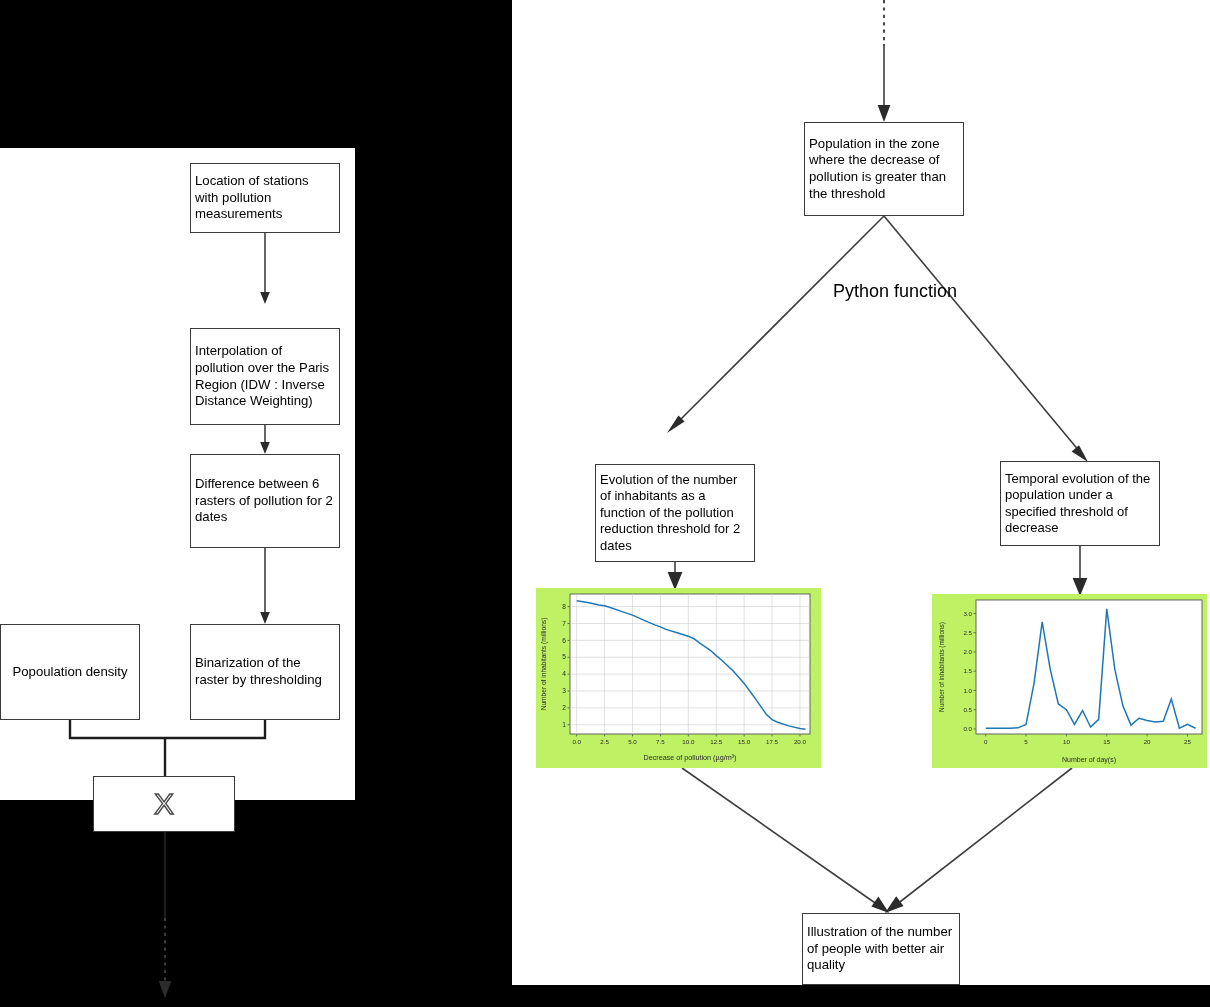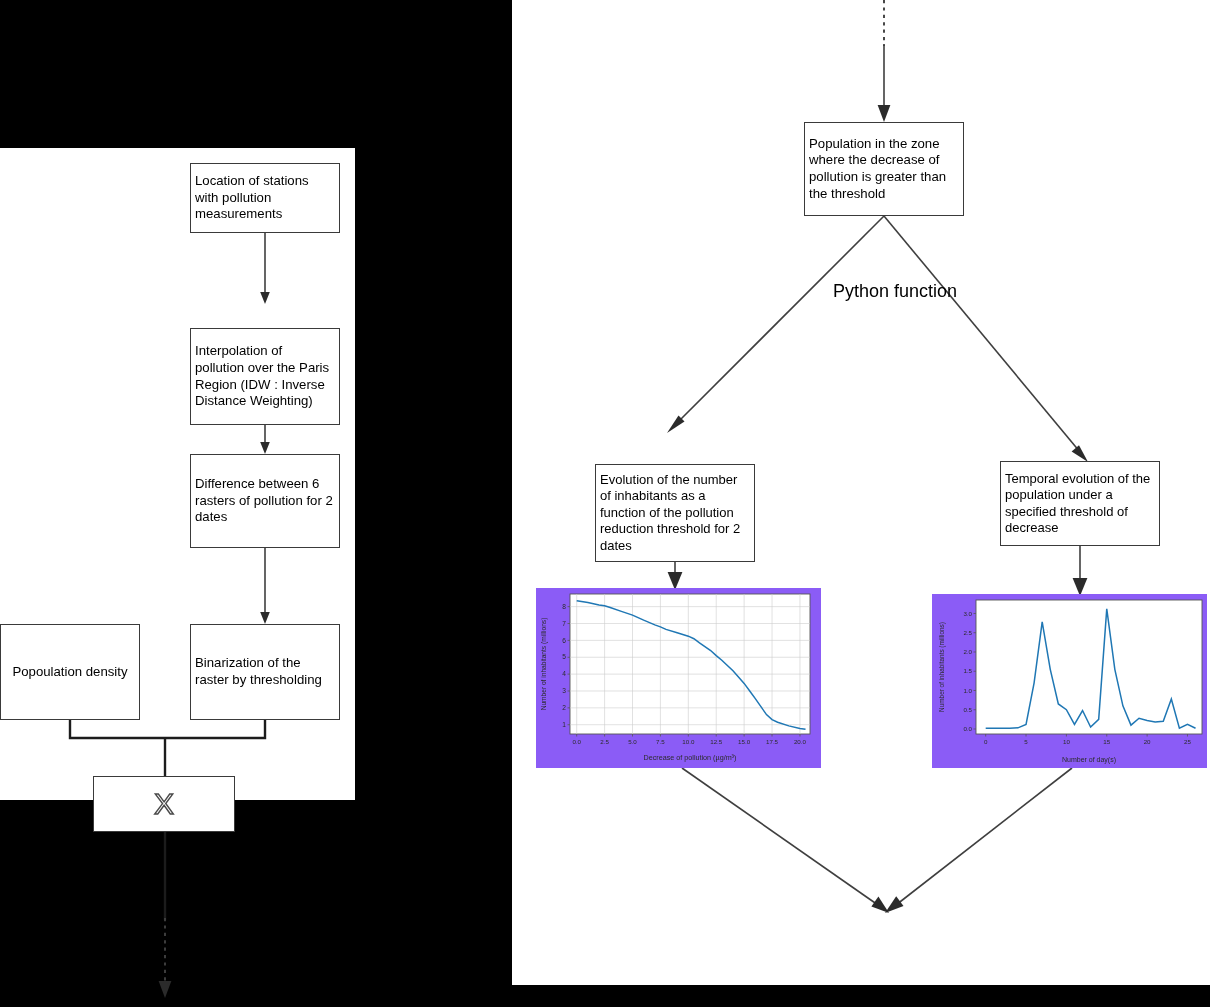--- a/index.html
+++ b/index.html
@@ -23,21 +23,21 @@
   .ln-dash{stroke:#3f3f3f;stroke-width:1.9;fill:none;stroke-dasharray:3.2 4.2;stroke-linecap:butt;}
   .ahead{fill:#2b2b2b;}
 
   .edge-label{position:absolute;font-size:18px;color:#000;white-space:nowrap;}
 
   .xglyph{font-size:30px;line-height:30px;color:#ffffff;
           -webkit-text-stroke:1.4px #4a4a4a;text-stroke:1.4px #4a4a4a;
           font-family:"Liberation Sans", sans-serif;}
 
   
-  .chart{position:absolute;background:#8b5cf6;box-sizing:border-box;}
+  .chart{position:absolute;background:#bef264;box-sizing:border-box;}
   .chart svg{display:block;}
   .ctxt{font-family:"Liberation Sans", sans-serif;fill:#2b2b2b;}
 </style>
 </head>
 <body>
 
 <div id="page">
 
   <div class="panel" id="panel-left">
 
@@ -122,20 +122,23 @@
     </div>
 
     <div class="node small" style="left:83px;top:433px;width:160px;height:98px;margin-top:31px;">
       <span>Evolution of the number of inhabitants as a function of the pollution reduction threshold for 2 dates</span>
     </div>
 
     <div class="node small" style="left:488px;top:461px;width:160px;height:85px;">
       <span>Temporal evolution of the population under a specified threshold of decrease</span>
     </div>
 
+    <div class="node" style="left:290px;top:913px;width:158px;height:72px;">
+      <span>Illustration of the number of people with better air quality</span>
+    </div>
 
     <div class="chart" id="chart-left" style="left:24px;top:588px;width:285px;height:180px;">
       <svg width="285" height="180" viewBox="0 0 285 180">
         <g>
           <rect x="34" y="6" width="240" height="140" fill="#ffffff" stroke="#555" stroke-width="0.9"></rect>
           <g id="cl-grid" stroke="#cccccc" stroke-width="0.6">
               <line x1="40.69767441860465" y1="6" x2="40.69767441860465" y2="146"></line>
               <line x1="68.6046511627907" y1="6" x2="68.6046511627907" y2="146"></line>
               <line x1="96.51162790697674" y1="6" x2="96.51162790697674" y2="146"></line>
               <line x1="124.41860465116278" y1="6" x2="124.41860465116278" y2="146"></line>

